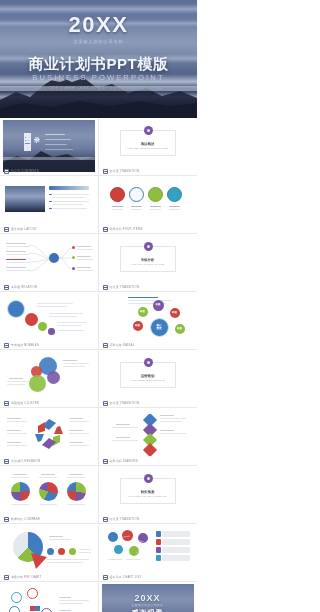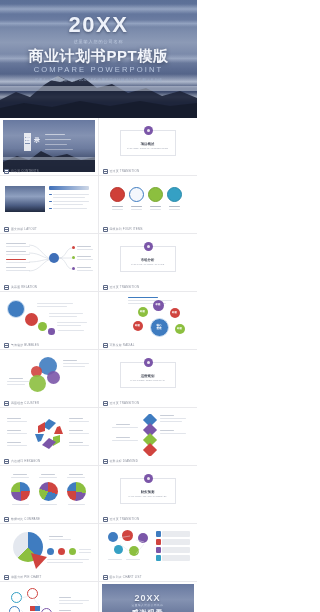--- a/index.html
+++ b/index.html
@@ -18,21 +18,21 @@
   .cb4 { top:74px; height:14px; background:linear-gradient(180deg,rgba(255,255,255,0) 0%,rgba(236,243,252,.62) 55%,rgba(255,255,255,0) 100%); }
   .cb5 { top:92px; height:10px; background:linear-gradient(180deg,rgba(255,255,255,0) 0%,rgba(245,249,255,.5) 50%,rgba(255,255,255,0) 100%); }
 
   .mtn { position:absolute; bottom:0; left:0; width:197px; height:52px; }
   .hero-text { position:absolute; left:0; right:0; top:14px; text-align:center; z-index:5; }
   .hero-year { font-size:22px; font-weight:700; color:#eef2fa; letter-spacing:1.5px;
     line-height:1; text-shadow:0 1px 3px rgba(20,30,55,.55); }
   .hero-sub1 { font-size:4.4px; color:#c3cfe4; letter-spacing:.9px; margin-top:3px;
     transform:scale(.94); }
   .hero-title { font-size:15px; font-weight:700; color:#f2f5fb; letter-spacing:.6px;
-    margin-top:4px; line-height:1.05; text-shadow:0 1px 4px rgba(18,26,50,.6); }
+    margin-top:12px; line-height:1.05; text-shadow:0 1px 4px rgba(18,26,50,.6); }
   .hero-sub2 { font-size:7.6px; color:#b9c6de; letter-spacing:2.1px; margin-top:1px; }
   .hero-sub3 { font-size:3.8px; color:#9fb0cc; letter-spacing:.5px; margin-top:3px;
     transform:scale(.9); }
 
   
   .grid { display:grid; grid-template-columns:1fr 1fr; width:197px; background:#fff; }
   .cell { position:relative; width:98.5px; height:58px; background:#fff;
     border-right:1px solid #e9e9ec; border-bottom:1px solid #e9e9ec; overflow:hidden; }
   .cell:nth-child(2n) { border-right:none; }
   .slide { position:absolute; left:3px; top:2px; width:92px; height:52px;
@@ -103,21 +103,21 @@
     <svg class="mtn" viewBox="0 0 197 52" preserveAspectRatio="none">
       <path d="M0 52 L0 34 L16 26 L30 31 L44 19 L58 10 L72 16 L84 12 L97 22 L112 18 L128 27 L146 22 L162 30 L180 25 L197 32 L197 52 Z" fill="#1d2438" opacity=".9"></path>
       <path d="M50 14 L58 10 L66 14 L60 16 Z" fill="#cfd9ea" opacity=".7"></path>
       <path d="M0 52 L0 42 L24 37 L52 41 L80 35 L110 40 L140 35 L170 40 L197 37 L197 52 Z" fill="#151b2c" opacity=".85"></path>
       <rect x="0" y="20" width="197" height="5" fill="#e9eff8" opacity=".45"></rect>
     </svg>
     <div class="hero-text">
       <div class="hero-year">20XX</div>
       <div class="hero-sub1">这里输入您的公司名称</div>
       <div class="hero-title">商业计划书PPT模版</div>
-      <div class="hero-sub2">COMPARE POWERPOINT</div>
+      <div class="hero-sub2">BUSINESS POWERPOINT</div>
       <div class="hero-sub3">汇报人：XXX  汇报时间：20XX.XX  适用于商业计划书/项目汇报/工作总结</div>
     </div>
   </div>
 
   <div class="grid">
 
     <div class="cell">
       <div class="slide dark">
         <svg style="position:absolute;bottom:0;left:0" width="92" height="26" viewBox="0 0 92 26" preserveAspectRatio="none">
           <path d="M0 26 L0 16 L14 10 L26 14 L38 5 L50 11 L64 8 L78 14 L92 11 L92 26 Z" fill="#1e2537" opacity=".92"></path>

